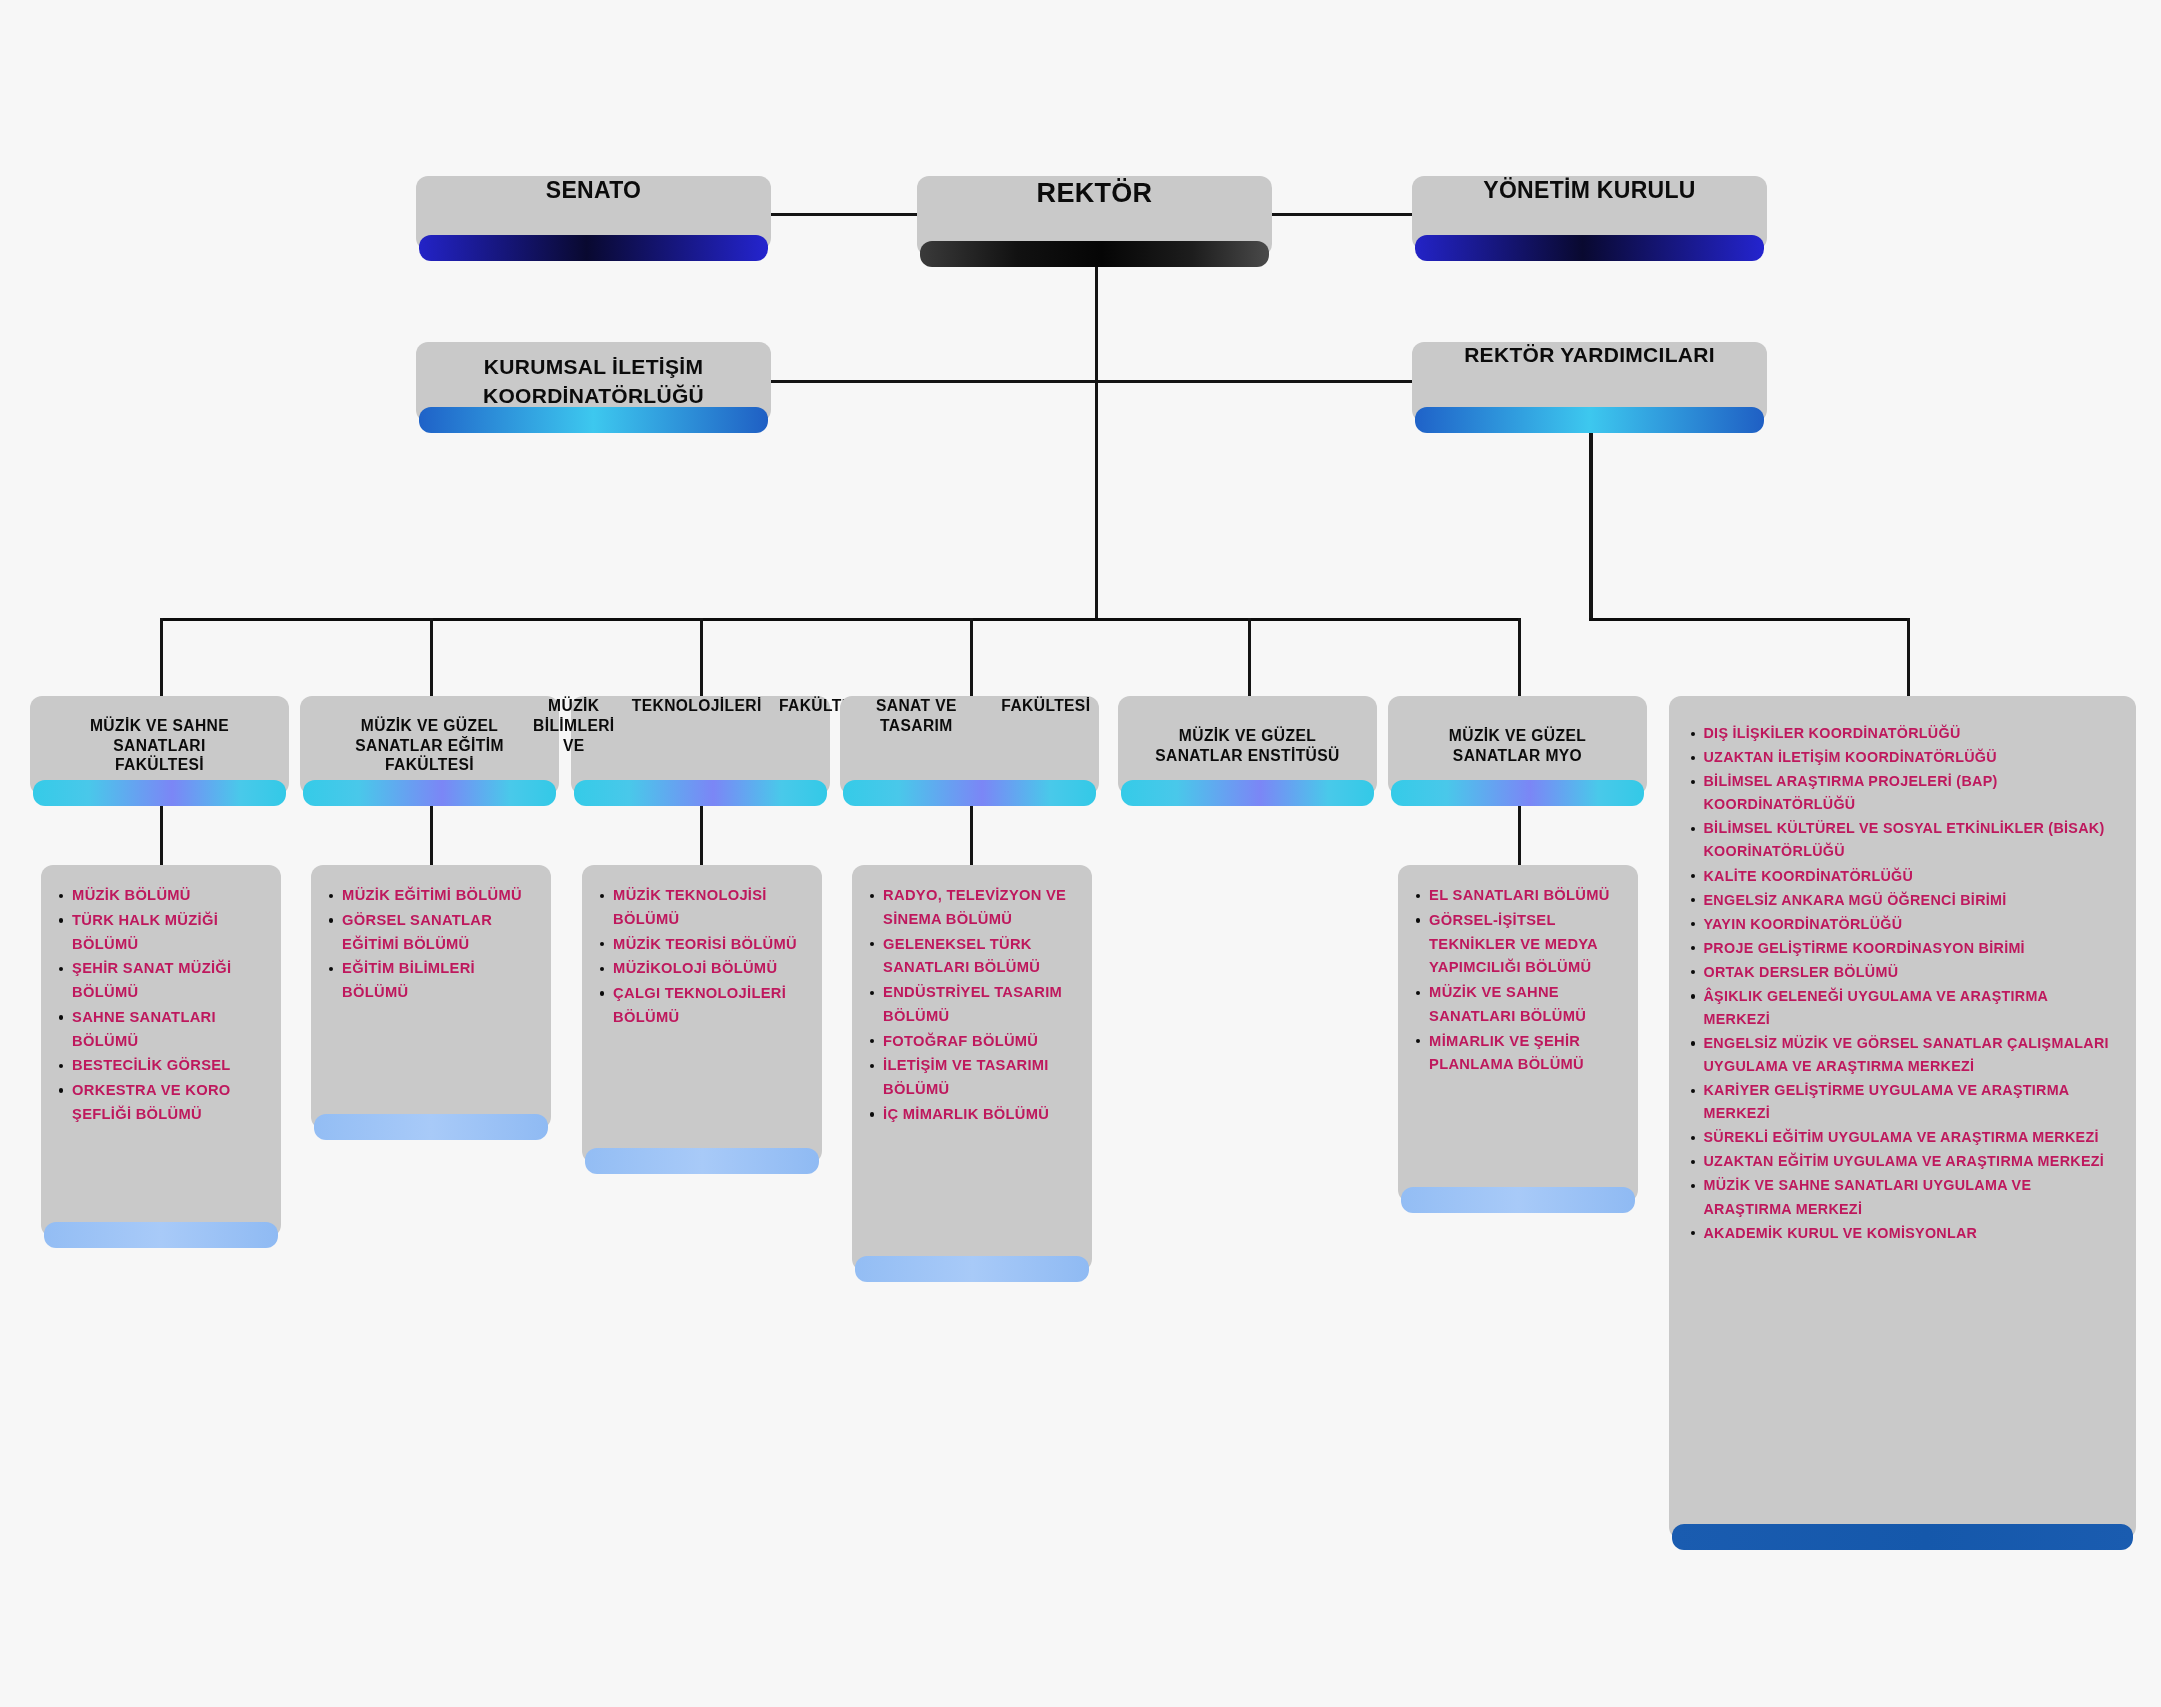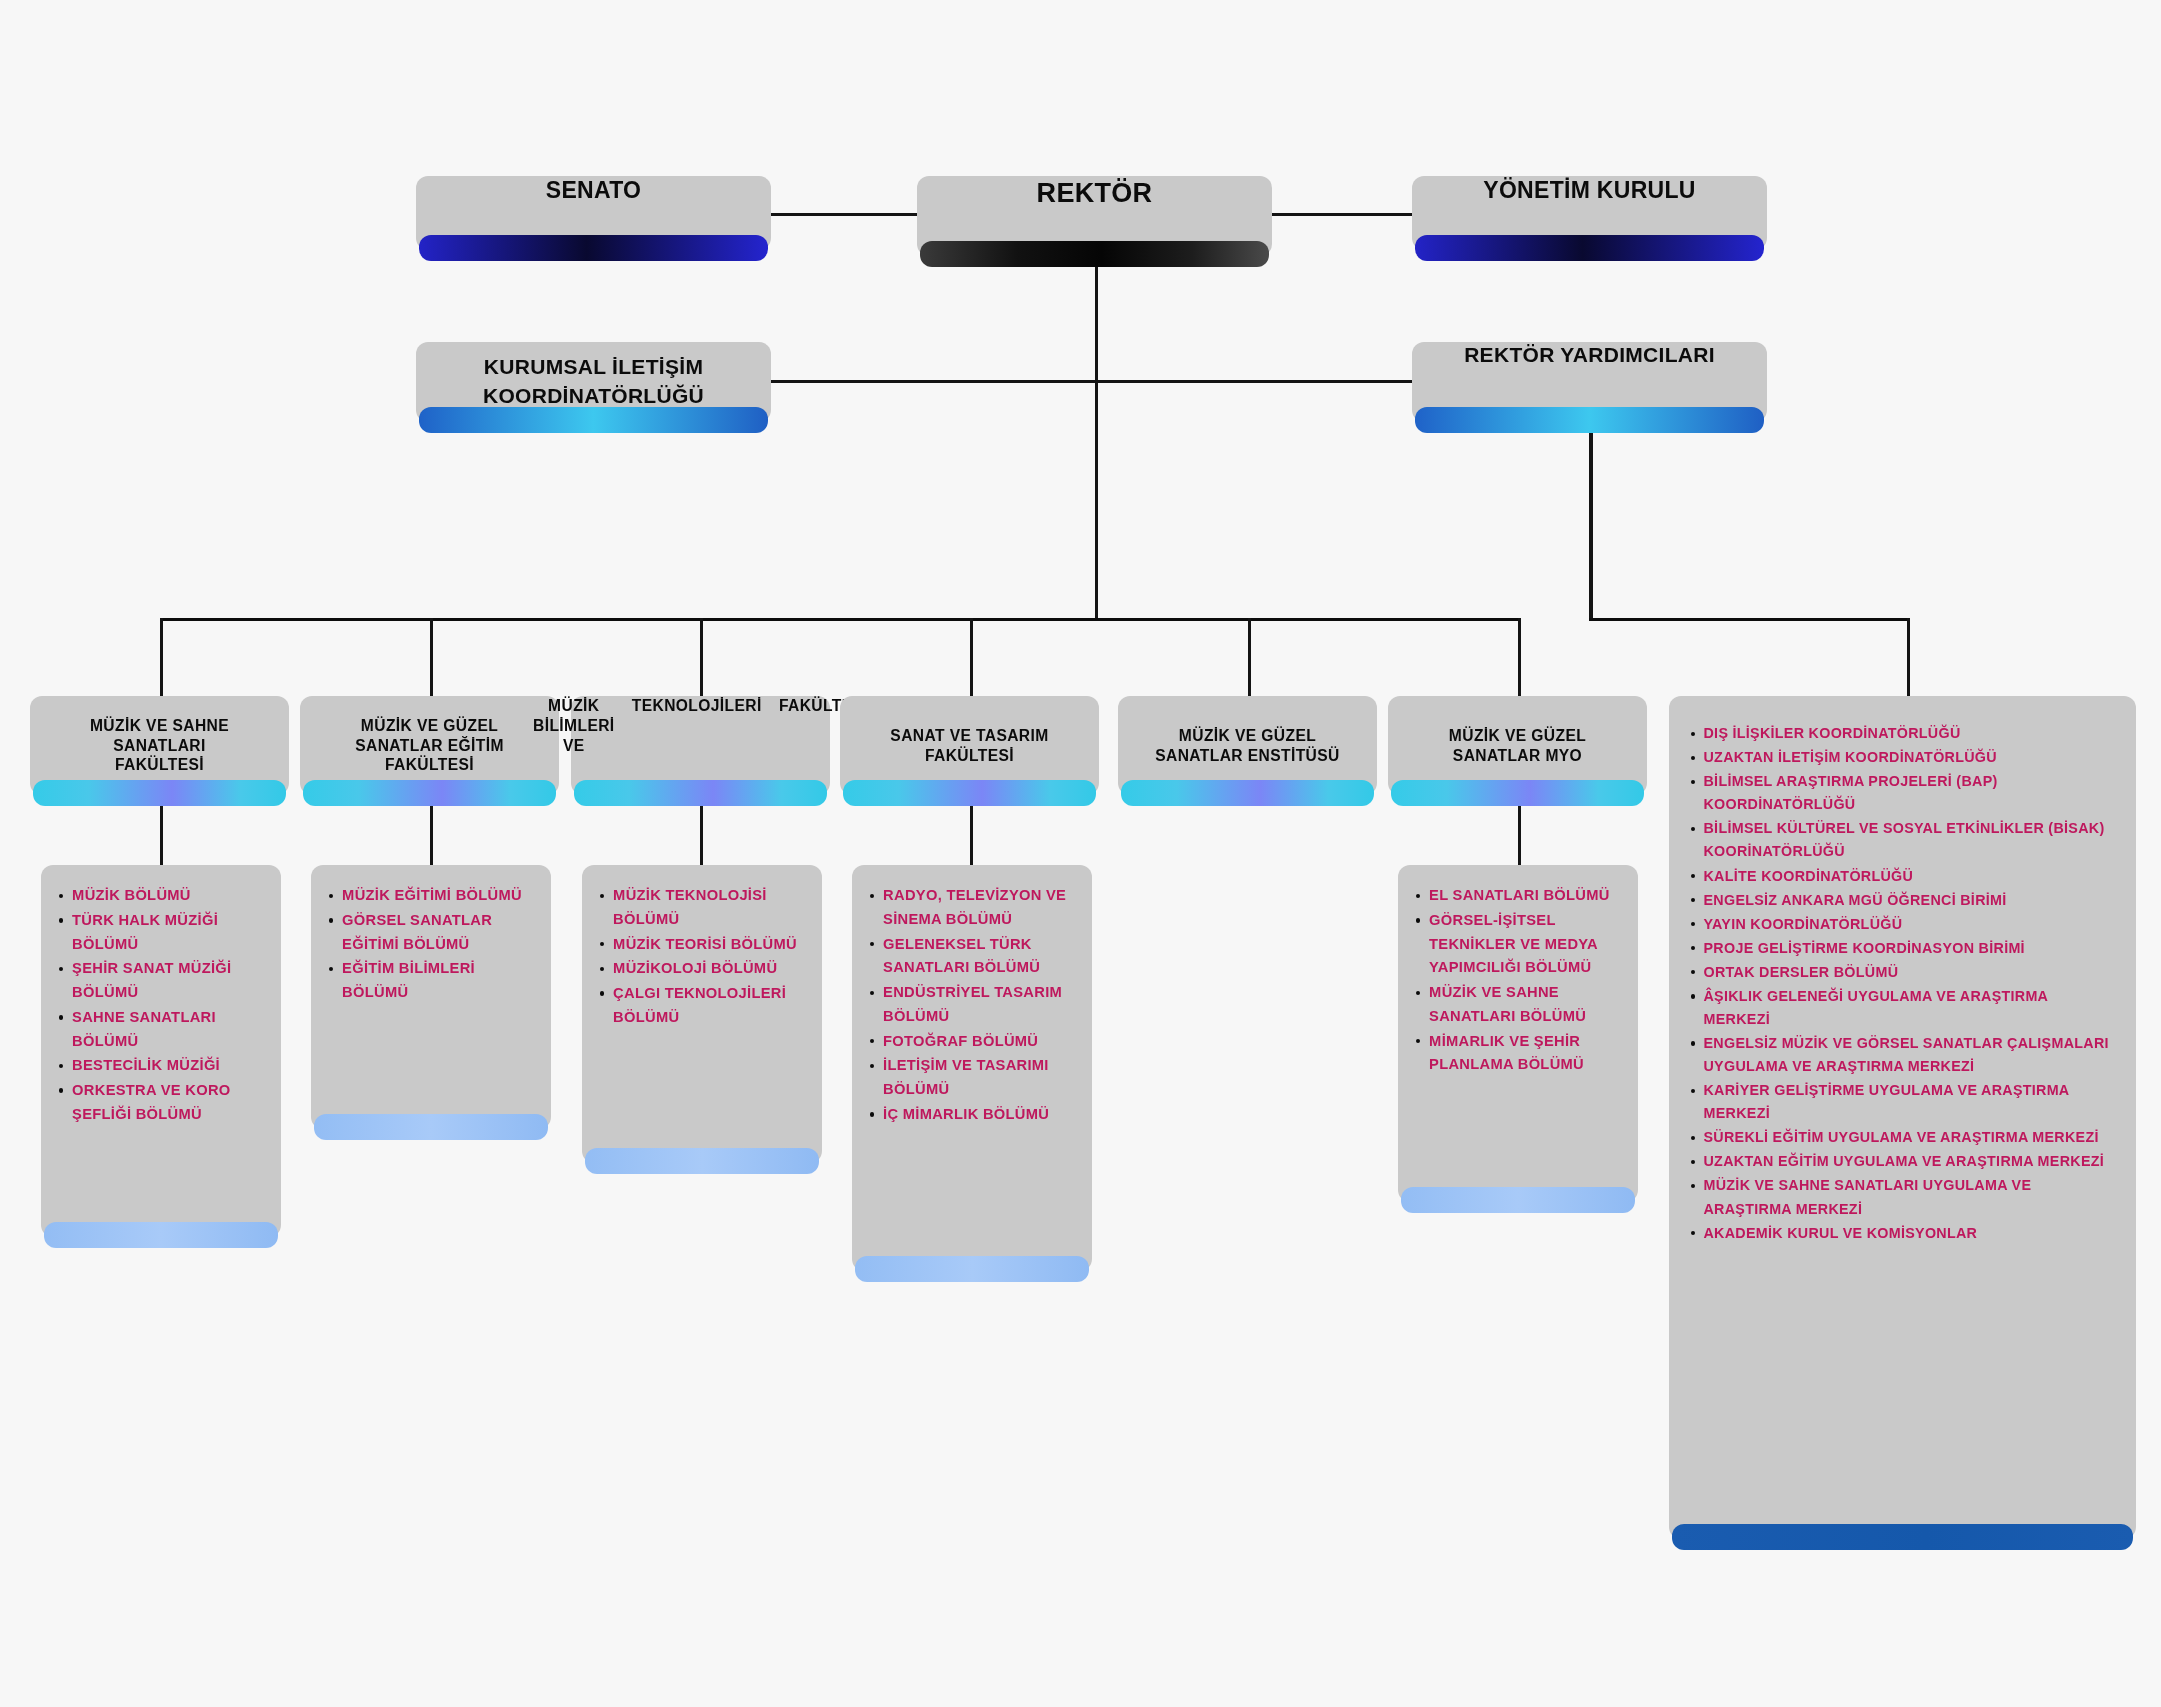--- a/index.html
+++ b/index.html
@@ -187,21 +187,21 @@
     <span class="lbl">SANATLAR EĞİTİM</span>
     <span class="lbl">FAKÜLTESİ</span>
   </div>
 
   <div class="node fac glow-cyan" style="left:571px; top:696px; width:259px; height:99px; flex-direction:row;">
     <span class="lbl">MÜZİK BİLİMLERİ VE</span>
     <span class="lbl">TEKNOLOJİLERİ</span>
     <span class="lbl">FAKÜLTESİ</span>
   </div>
 
-  <div class="node fac glow-cyan" style="left:840px; top:696px; width:259px; height:99px; flex-direction:column;">
+  <div class="node fac glow-cyan" style="left:840px; top:696px; width:259px; height:99px; flex-direction:row;">
     <span class="lbl">SANAT VE TASARIM</span>
     <span class="lbl">FAKÜLTESİ</span>
   </div>
 
   <div class="node fac glow-cyan" style="left:1118px; top:696px; width:259px; height:99px; flex-direction:column;">
     <span class="lbl">MÜZİK VE GÜZEL</span>
     <span class="lbl">SANATLAR ENSTİTÜSÜ</span>
   </div>
 
   <div class="node fac glow-cyan" style="left:1388px; top:696px; width:259px; height:99px; flex-direction:column;">
@@ -214,21 +214,21 @@
   <div class="line v" style="left:700px; top:796px; height:69px;"></div>
   <div class="line v" style="left:970px; top:796px; height:69px;"></div>
   <div class="line v" style="left:1518px; top:796px; height:69px;"></div>
 
   <div class="listbox glow-lblue" style="left:41px; top:865px; width:240px; height:372px;">
     <ul>
       <li>MÜZİK BÖLÜMÜ</li>
       <li>TÜRK HALK MÜZİĞİ BÖLÜMÜ</li>
       <li>ŞEHİR SANAT MÜZİĞİ BÖLÜMÜ</li>
       <li>SAHNE SANATLARI BÖLÜMÜ</li>
-      <li>BESTECİLİK MÜZİĞİ</li>
+      <li>BESTECİLİK GÖRSEL</li>
       <li>ORKESTRA VE KORO ŞEFLİĞİ BÖLÜMÜ</li>
     </ul>
   </div>
 
   <div class="listbox glow-lblue" style="left:582px; top:865px; width:240px; height:298px;">
     <ul>
       <li>MÜZİK TEKNOLOJİSİ BÖLÜMÜ</li>
       <li>MÜZİK TEORİSİ BÖLÜMÜ</li>
       <li>MÜZİKOLOJİ BÖLÜMÜ</li>
       <li>ÇALGI TEKNOLOJİLERİ BÖLÜMÜ</li>

